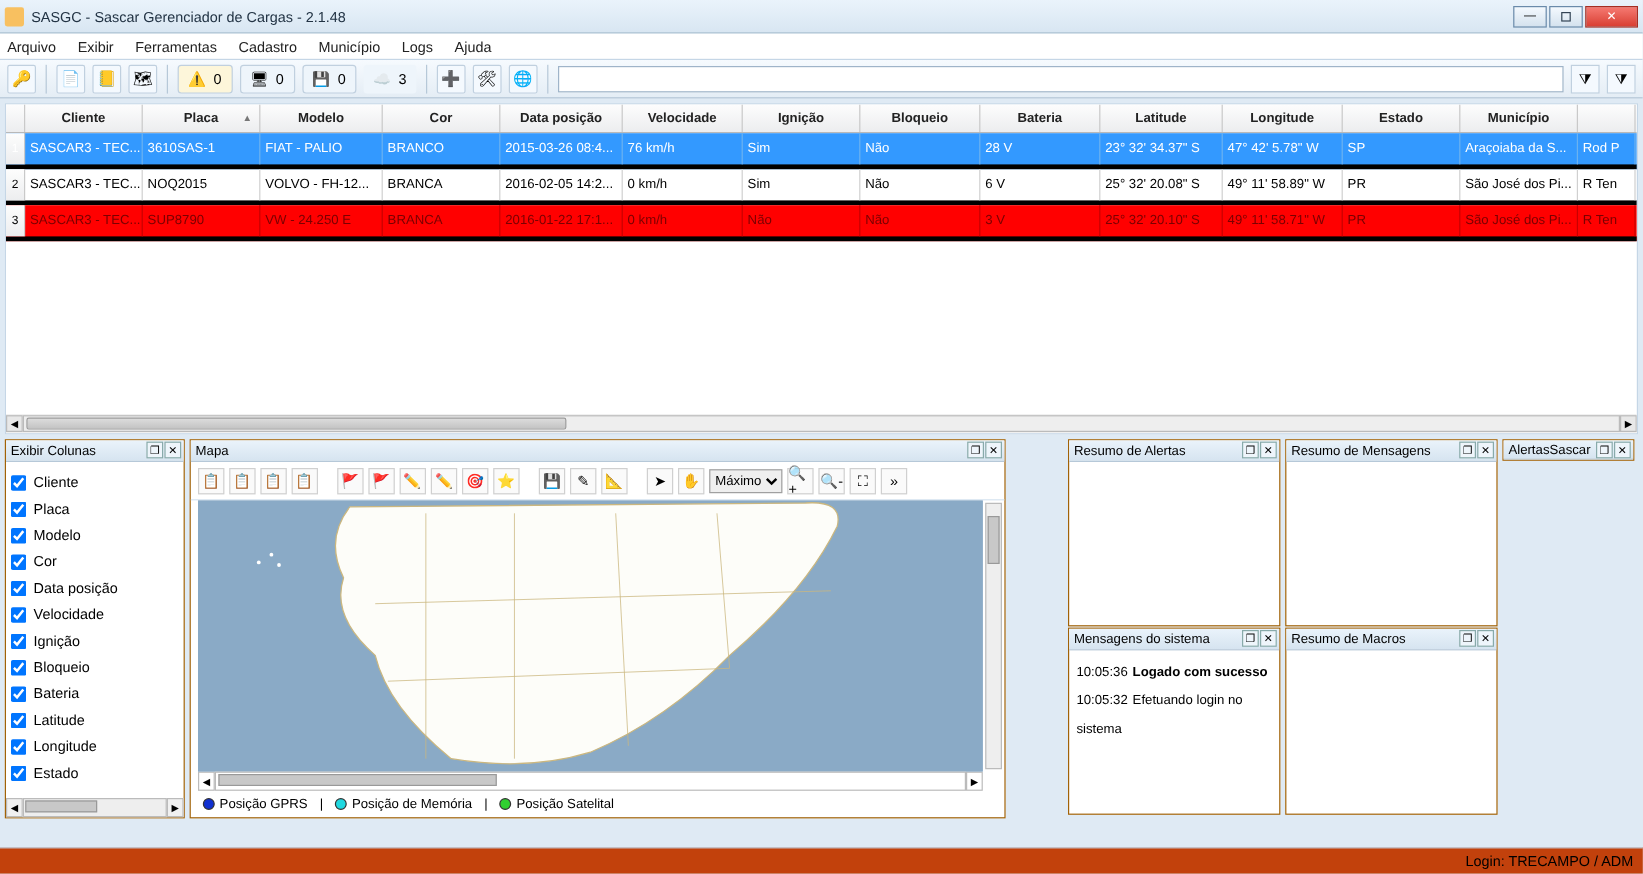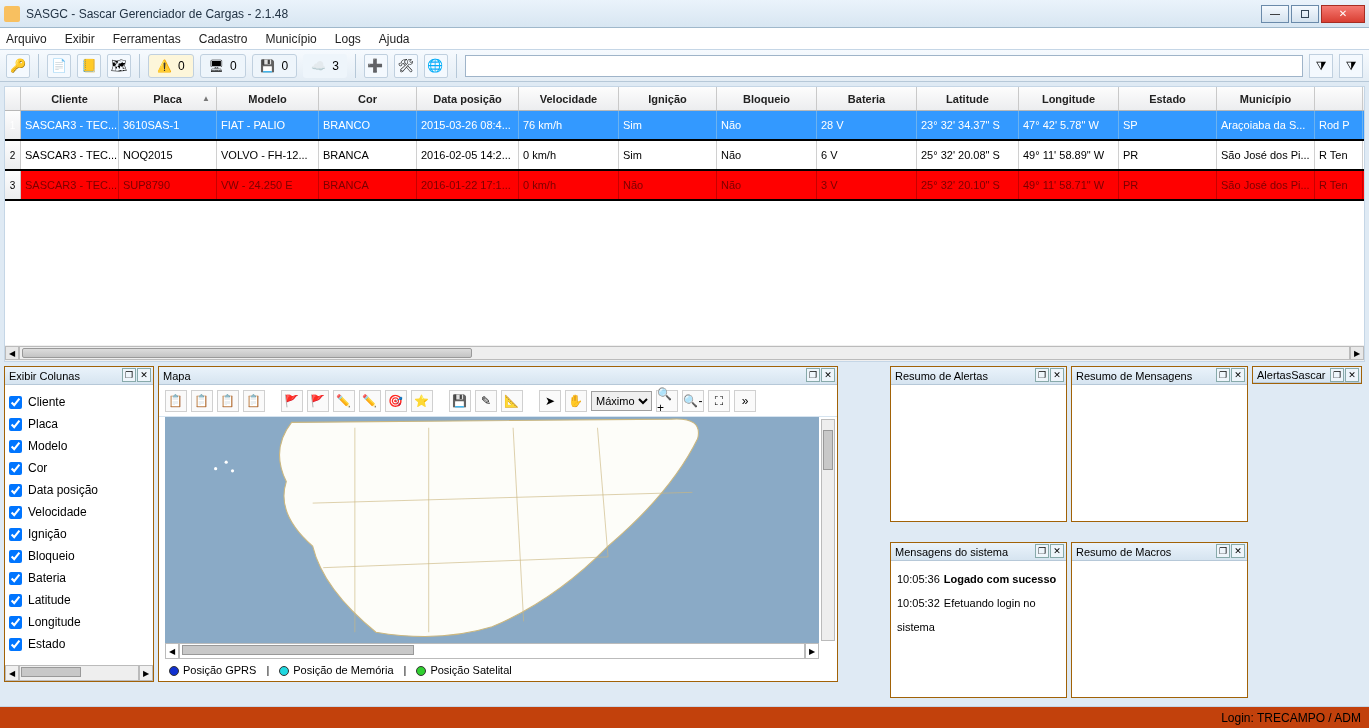--- a/index.html
+++ b/index.html
@@ -25,21 +25,21 @@
   .badge-btn { height:24px; border:1px solid #c0d0df; background:#fdf6da; display:flex; align-items:center; padding:0 8px; gap:6px; border-radius:3px;}
   .toolbar .search { flex:1; height:22px; border:1px solid #9fb4c9; background:#fff; }
   .funnel { width:24px; height:24px; border:1px solid #c0d0df; background:#f4f9fe; display:flex; align-items:center; justify-content:center;}
 
   
   .grid-wrap { background:#fff; margin:4px 4px 0 4px; height:276px; border:1px solid #c5d6e6; position:relative; overflow:hidden;}
   .grid-head { display:flex; height:24px; background:linear-gradient(#fdfdfd,#ecedef); border-bottom:1px solid #b8b8b8;}
   .gh { border-right:1px solid #c9c9c9; display:flex; align-items:center; justify-content:center; font-weight:bold; color:#222; font-size:11px; position:relative; flex-shrink:0;}
   .sort-ind { position:absolute; right:6px; font-size:8px; color:#777;}
   .grid-rownum { width:16px; background:linear-gradient(#fdfdfd,#ecedef); border-right:1px solid #c9c9c9; display:flex; align-items:center; justify-content:center; font-size:10px; flex-shrink:0;}
-  .grid-row { display:flex; height:30px; border-bottom:2px solid #000000;}
+  .grid-row { display:flex; height:30px; border-bottom:4px solid #000000;}
   .gc { border-right:1px solid #d0d0d0; display:flex; align-items:center; padding:0 4px; font-size:11px; overflow:hidden; white-space:nowrap; flex-shrink:0;}
   .row-sel { background:#3399ff; color:#fff; }
   .row-sel .gc { border-right-color:#6bb2f0;}
   .row-alert { background:#ff0000; color:#000; }
   .row-alert .gc { border-right-color:#c80000; color:#7a0000;}
   .hscroll { position:absolute; left:0; right:0; bottom:0; height:16px; background:#f0f0f0; display:flex; align-items:center;}
   .hscroll .track { flex:1; height:14px; border:1px solid #bbb; background:#eee; position:relative;}
   .hscroll .thumb { position:absolute; left:2px; top:1px; height:10px; width:450px; background:linear-gradient(#dcdcdc,#c4c4c4); border:1px solid #999; border-radius:2px;}
   .hscroll .arrow { width:14px; height:14px; border:1px solid #bbb; background:#e8e8e8; display:flex; align-items:center; justify-content:center; font-size:8px;}
 
@@ -64,21 +64,21 @@
   .map-select { height:20px; border:1px solid #a0a0a0; font-size:11px;}
   .map-canvas { flex:1; background:#88a9c6; position:relative; overflow:hidden; margin:0 18px 0 6px;}
   .map-vscroll { position:absolute; right:2px; top:52px; bottom:40px; width:14px; background:#eee; border:1px solid #bbb;}
   .map-vscroll .vth { position:absolute; top:10px; left:1px; right:1px; height:40px; background:#c8c8c8; border:1px solid #999;}
   .map-hscroll { height:16px; margin:0 18px 0 6px; display:flex;}
   .map-hscroll .tr{flex:1; border:1px solid #bbb; position:relative;}
   .map-hscroll .th{position:absolute; left:2px; top:1px; height:10px; width:232px; background:#c8c8c8; border:1px solid #999;}
   .map-legend { height:22px; display:flex; align-items:center; gap:10px; padding:0 10px; font-size:11px;}
   .dot { width:10px; height:10px; border-radius:50%; border:1px solid #333; display:inline-block; margin-right:4px; vertical-align:middle;}
 
-  .rightcol { display:flex; flex-direction:column; gap:20px; width:520px;padding-left:48px;}
+  .rightcol { display:flex; flex-direction:column; gap:1px; width:520px;padding-left:48px;}
   .rrow { display:flex; gap:4px;}
   .small-panel { flex:1; height:156px;}
   .alertas-panel { width:110px; height:156px;}
   .sys-msgs { padding:6px; font-size:11px; line-height:24px;}
   .sys-msgs .t { font-family:inherit; margin-right:4px;}
   .sys-msgs b { font-weight:bold;}
 
   .statusbar { position:absolute; bottom:0; left:0; right:0; height:22px; background:#c2410c; border-top:1px solid #c5d6e6; display:flex; align-items:center; justify-content:flex-end; padding:0 8px; font-size:12px;}
 
   

